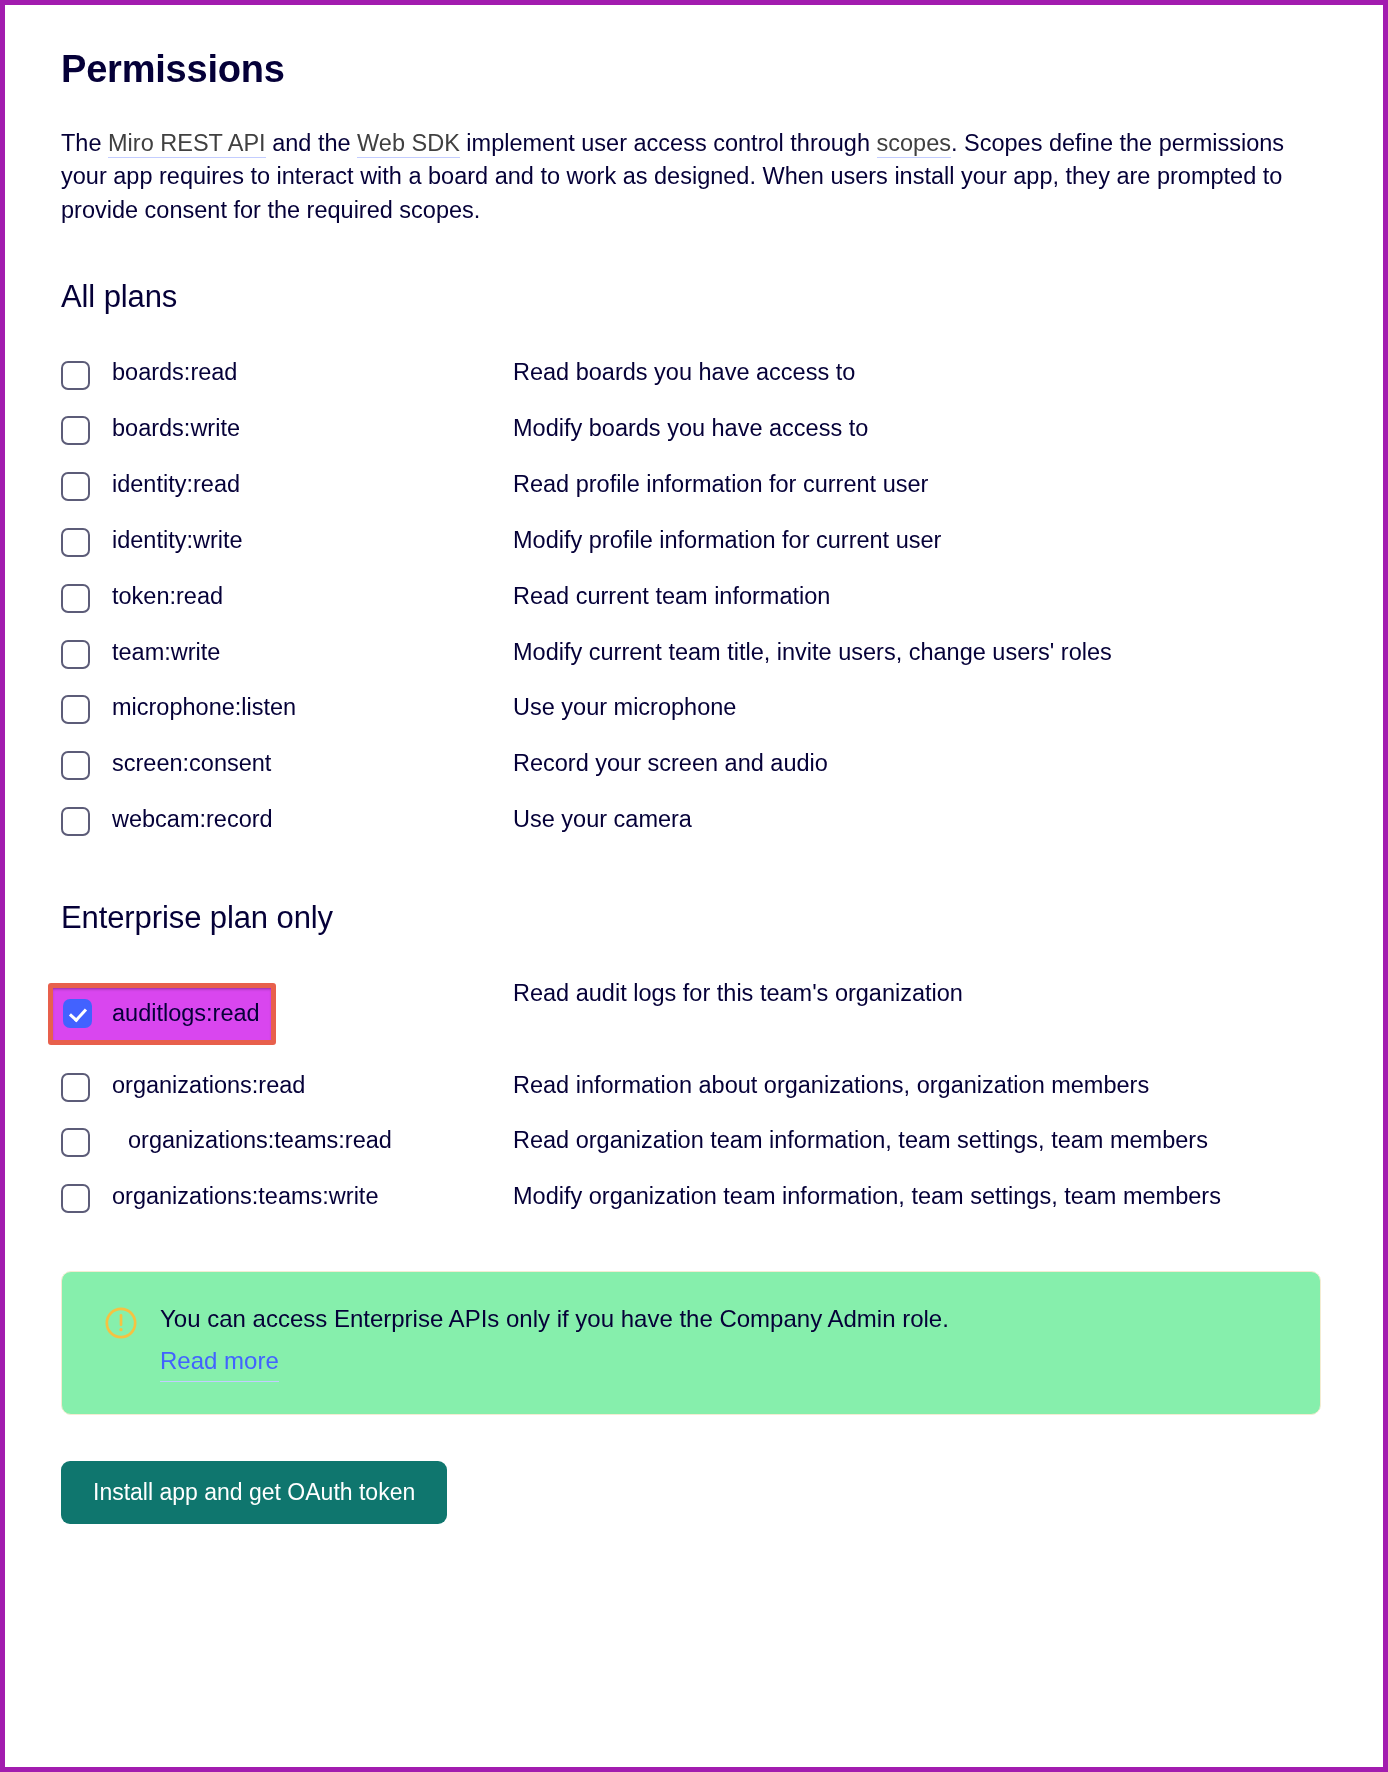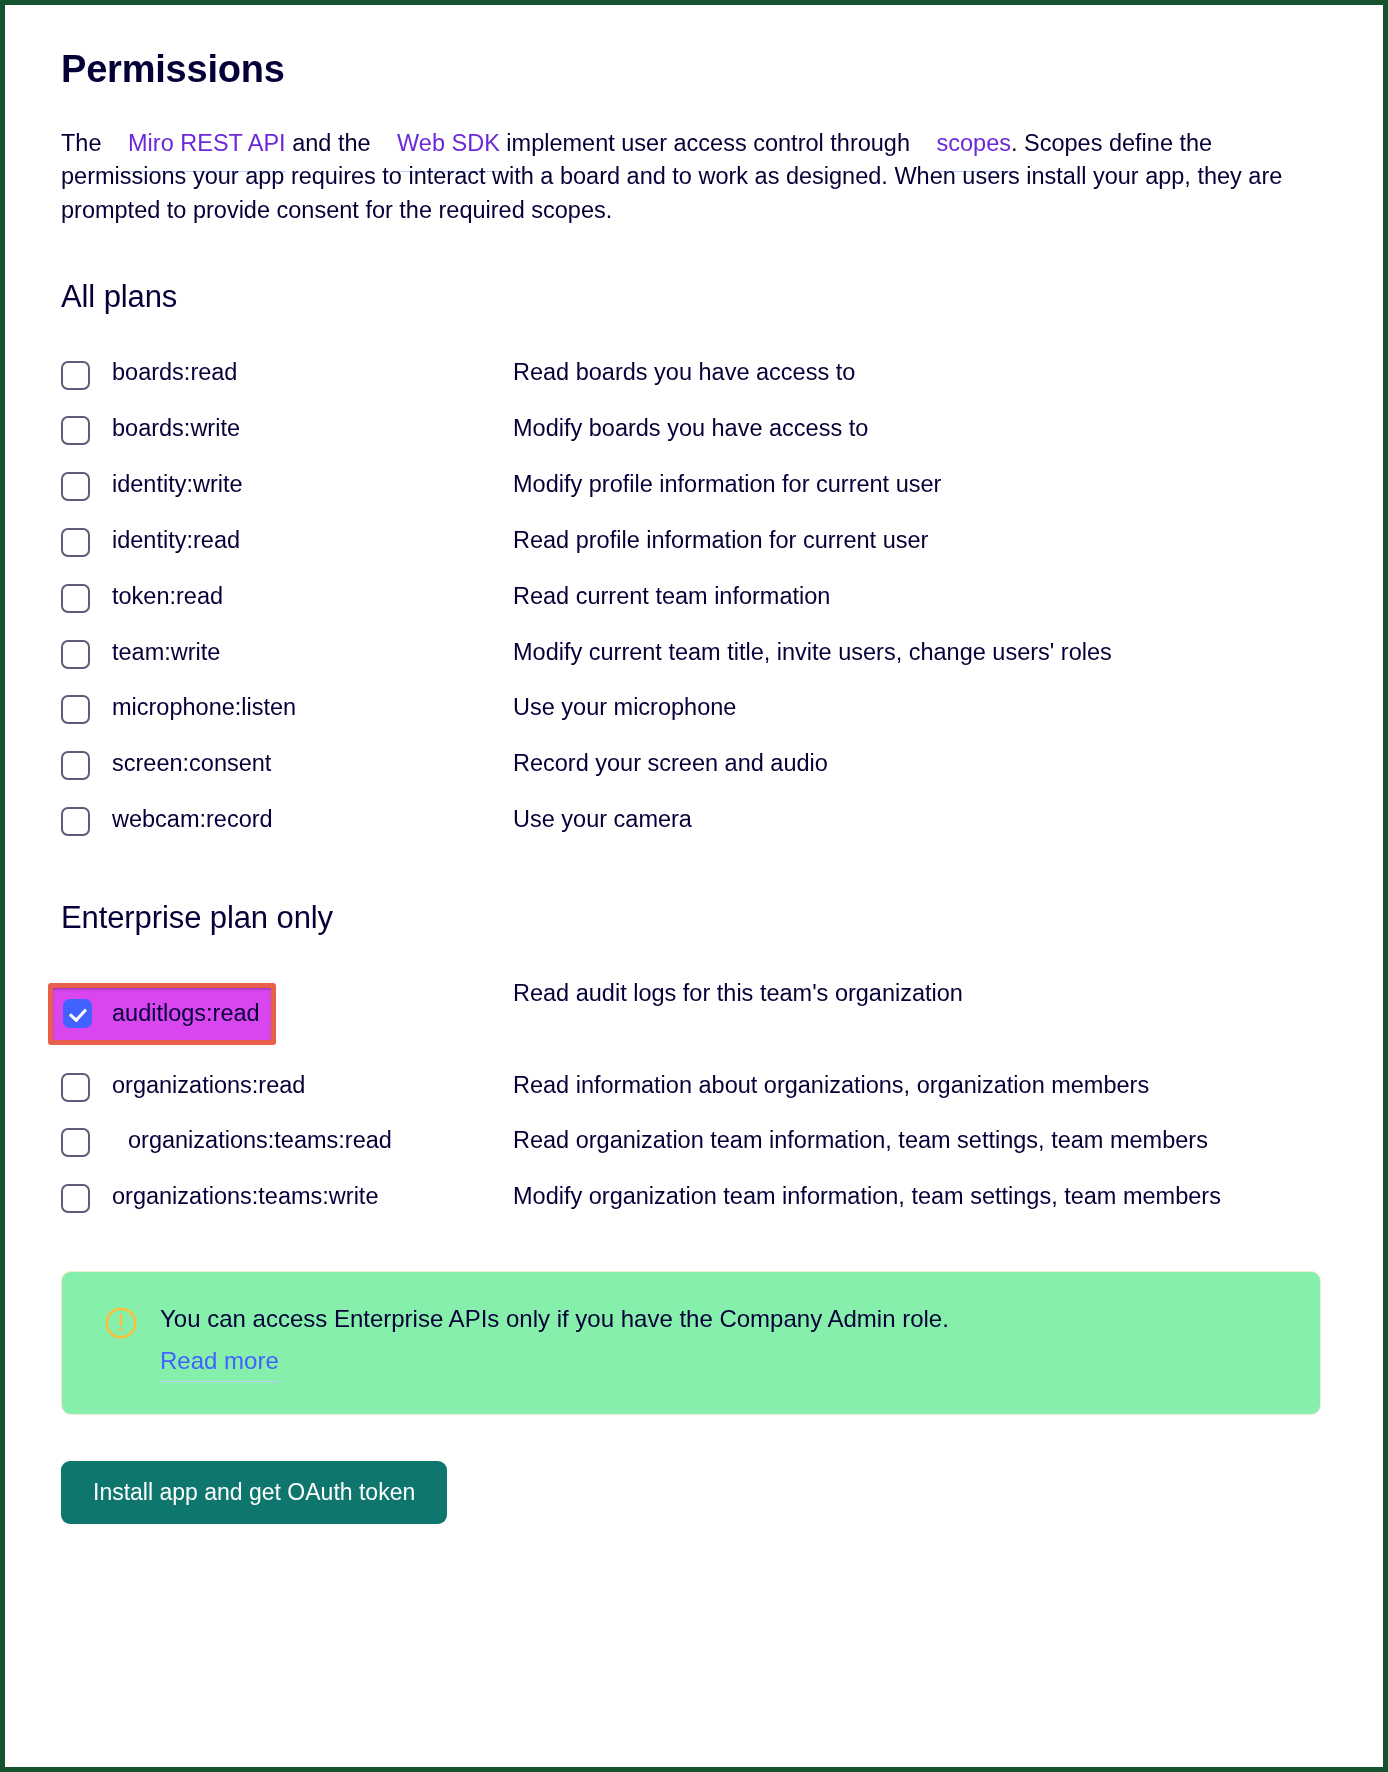--- a/index.html
+++ b/index.html
@@ -11,21 +11,21 @@
     font-family: "Liberation Sans", "DejaVu Sans", sans-serif;
     color: #050038;
     -webkit-font-smoothing: antialiased;
   }
   #page {
     position: relative;
     width: 1388px;
     height: 1772px;
     box-sizing: border-box;
     background: #ffffff;
-    border: 5px solid #14532d;
+    border: 5px solid #a21caf;
     overflow: hidden;
   }
   .inner {
     padding: 34px 52px 0 56px;
     box-sizing: border-box;
     width: 100%;
   }
 
   h1.page-title {
     font-size: 38px;
@@ -37,25 +37,24 @@
   }
 
   p.intro {
     font-size: 23.5px;
     line-height: 1.43;
     margin: 0 0 0 0;
     color: #050038;
     max-width: 1248px;
   }
   a.link {
-    color: #6d28d9;
+    color: #404040;
     text-decoration: none;
     border-bottom: 1.5px solid #c3cdff;
-    padding-bottom: 15px;
-    margin-left: 20px;
+    padding-bottom: 1px;
   }
 
   h2.section-title {
     font-size: 31px;
     font-weight: 400;
     margin: 52px 0 0 0;
     color: #050038;
     letter-spacing: -0.1px;
   }
 
@@ -205,33 +204,33 @@
                 <div class="cbox"></div>
                 <span class="scope-name">boards:write</span>
               </div>
             </div>
             <div class="scope-cell-desc">Modify boards you have access to</div>
           </div>
           <div class="scope-row">
             <div class="scope-cell-name">
               <div style="display: flex; align-items: flex-start;">
                 <div class="cbox"></div>
+                <span class="scope-name">identity:read</span>
+              </div>
+            </div>
+            <div class="scope-cell-desc">Read profile information for current user</div>
+          </div>
+          <div class="scope-row">
+            <div class="scope-cell-name">
+              <div style="display: flex; align-items: flex-start;">
+                <div class="cbox"></div>
                 <span class="scope-name">identity:write</span>
               </div>
             </div>
             <div class="scope-cell-desc">Modify profile information for current user</div>
-          </div>
-          <div class="scope-row">
-            <div class="scope-cell-name">
-              <div style="display: flex; align-items: flex-start;">
-                <div class="cbox"></div>
-                <span class="scope-name">identity:read</span>
-              </div>
-            </div>
-            <div class="scope-cell-desc">Read profile information for current user</div>
           </div>
           <div class="scope-row">
             <div class="scope-cell-name">
               <div style="display: flex; align-items: flex-start;">
                 <div class="cbox"></div>
                 <span class="scope-name">token:read</span>
               </div>
             </div>
             <div class="scope-cell-desc">Read current team information</div>
           </div>

